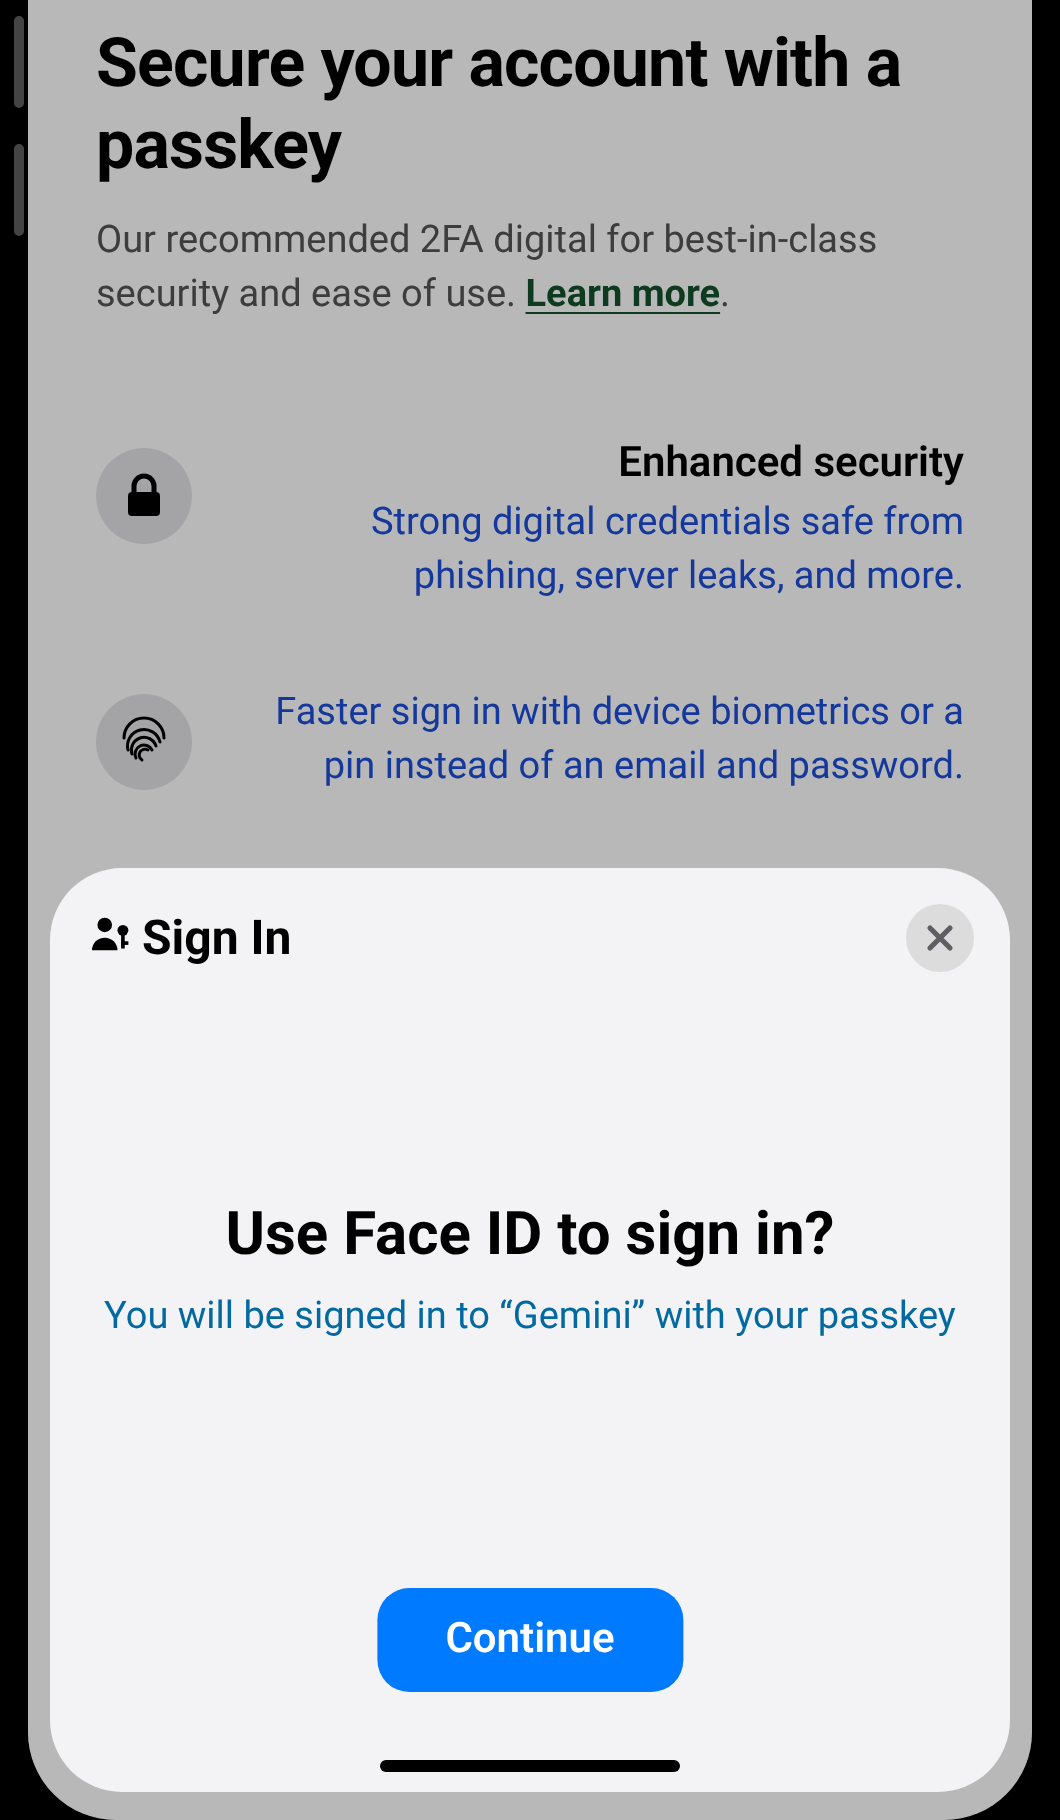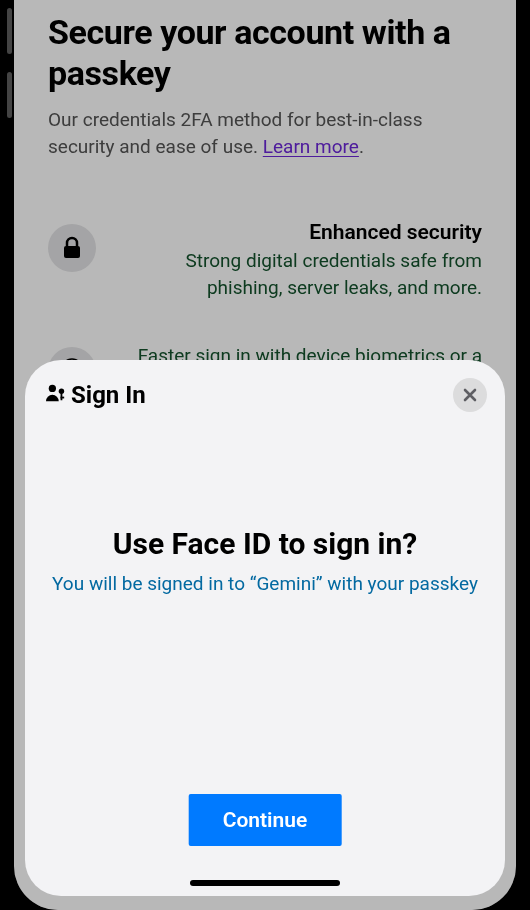--- a/index.html
+++ b/index.html
@@ -63,23 +63,24 @@
       letter-spacing: -0.4px;
       color: #000;
       margin-bottom: 12px;
     }
     .subheading {
       font-size: 19px;
       line-height: 1.4;
       color: #555;
     }
     .learn-more {
-      color: #6d28d9;
+      color: #14532d;
       text-decoration: underline;
       text-underline-offset: 3px;
+      font-weight: bold;
     }
 
     .features {
       margin-top: 60px;
       text-align: right;
     }
     .feature {
       display: flex;
       gap: 22px;
       margin-bottom: 42px;
@@ -98,30 +99,30 @@
     }
     .feature-title {
       font-size: 21px;
       font-weight: 600;
       color: #000;
       margin-bottom: 4px;
     }
     .feature-desc {
       font-size: 19px;
       line-height: 1.4;
-      color: #14532d;
+      color: #1d4ed8;
     }
 
     
     .sheet {
       position: absolute;
       left: 11px;
       right: 11px;
       bottom: 14px;
-      height: 536px;
+      height: 462px;
       background: #f3f3f5;
       border-radius: 36px;
       z-index: 5;
       overflow: hidden;
     }
     .sheet-header {
       display: flex;
       align-items: center;
       justify-content: space-between;
       padding: 18px 18px 0 20px;
@@ -171,21 +172,21 @@
     .continue-btn {
       position: absolute;
       bottom: 50px;
       left: 50%;
       transform: translateX(-50%);
       background: #007aff;
       color: #fff;
       font-size: 21px;
       font-weight: 600;
       padding: 14px 34px;
-      border-radius: 2px;
+      border-radius: 16px;
       cursor: pointer;
     }
 
     .home-indicator {
       position: absolute;
       bottom: 10px;
       left: 50%;
       transform: translateX(-50%);
       width: 150px;
       height: 6px;
@@ -197,21 +198,21 @@
 <body>
 
 <div class="button-notch b1"></div>
 <div class="button-notch b2"></div>
 
 <div class="phone-frame">
 
   <div class="bg-content">
     <div class="heading">Secure your account with a passkey</div>
     <div class="subheading">
-      <span>Our credentials 2FA method for best-in-class security and ease of use. </span><a class="learn-more">Learn more</a><span>.</span>
+      <span>Our recommended 2FA digital for best-in-class security and ease of use. </span><a class="learn-more">Learn more</a><span>.</span>
     </div>
 
     <div class="features">
       <div class="feature">
         <div class="feature-icon">
           <svg width="20" height="24" viewBox="0 0 20 24" fill="none">
             <rect x="2" y="10" width="16" height="12" rx="2" fill="#000"></rect>
             <path d="M5 10 V7 a5 5 0 0 1 10 0 V10" stroke="#000" stroke-width="2.5" fill="none"></path>
           </svg>
         </div>

